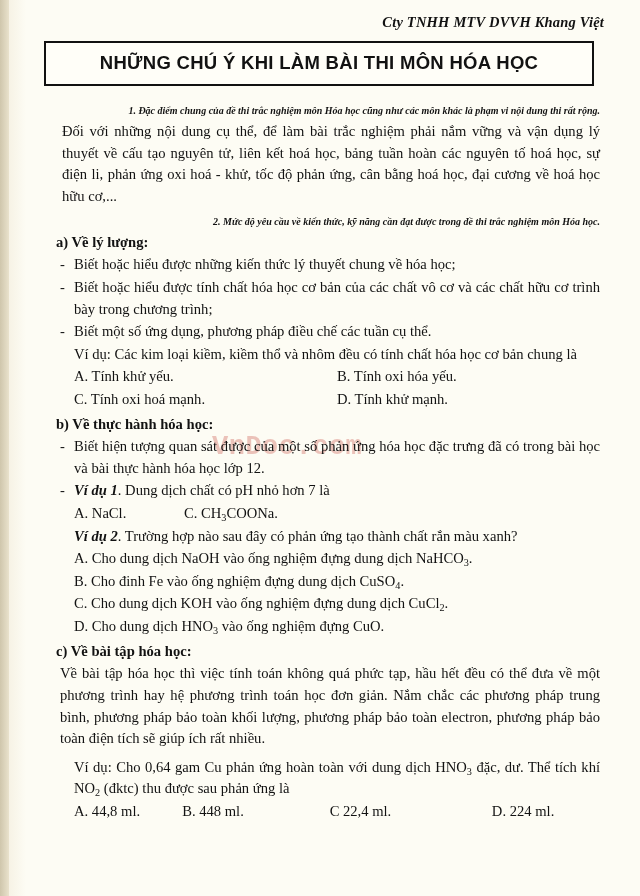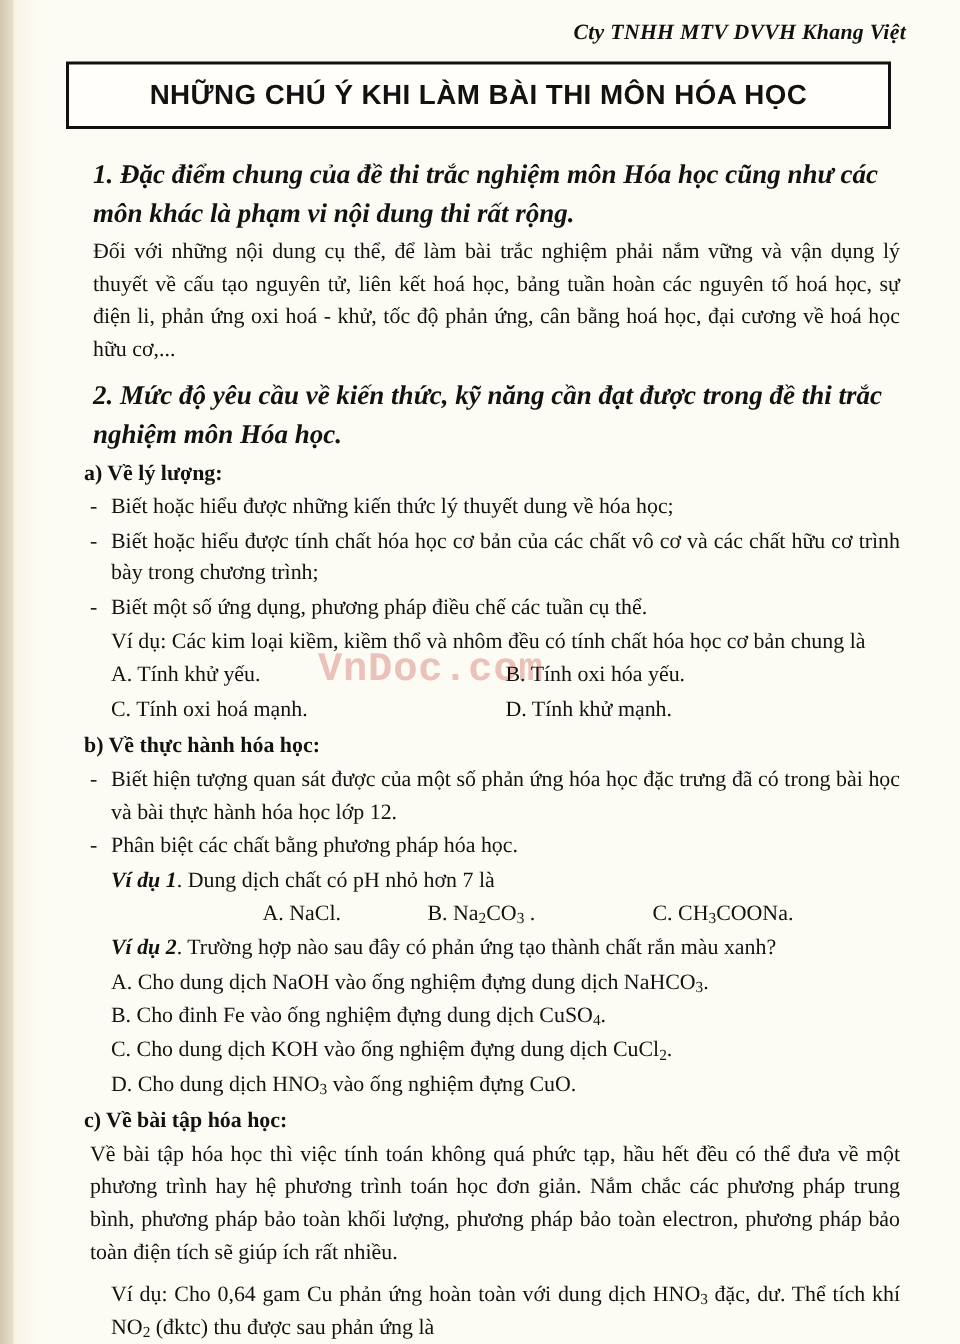--- a/index.html
+++ b/index.html
@@ -63,24 +63,24 @@
     position: relative;
     z-index: 2;
   }
   p {
     margin: 0 0 2px 0;
     text-align: justify;
   }
   .num-head {
     font-weight: bold;
     font-style: italic;
-    font-size: 18px;
+    font-size: 10px;
     line-height: 1.42;
     margin-bottom: 3px;
-    text-align: left;
+    text-align: right;
   }
   .indent-hang {
     padding-left: 24px;
     text-indent: 0;
   }
   .para {
     padding-left: 24px;
     margin-bottom: 7px;
     text-align: justify;
   }
@@ -110,21 +110,20 @@
   .vd .lbl {
   }
   .vd .lbl-b {
     font-style: italic;
     font-weight: bold;
   }
   .opts {
     padding-left: 36px;
     display: flex;
     margin-bottom: 1px;
-    justify-content: flex-end;
   }
   .opts .o { white-space: nowrap; }
   .opts2 .o { width: 50%; }
   .opts4 .o1 { width: 110px; }
   .opts4 .o2 { width: 150px; }
   .opts4 .o3 { width: 165px; }
   .opts4 .o4 { width: 110px; }
   .ans {
     padding-left: 36px;
     margin-bottom: 1px;
@@ -173,47 +172,46 @@
     </p>
 
     <p class="para">Đối với những nội dung cụ thể, để làm bài trắc nghiệm phải nắm vững và vận dụng lý thuyết về cấu tạo nguyên tử, liên kết hoá học, bảng tuần hoàn các nguyên tố hoá học, sự điện li, phản ứng oxi hoá - khử, tốc độ phản ứng, cân bằng hoá học, đại cương về hoá học hữu cơ,...</p>
 
     <p class="num-head indent-hang">
       <span>2.</span>
       <span>Mức độ yêu cầu về kiến thức, kỹ năng cần đạt được trong đề thi trắc nghiệm môn Hóa học.</span>
     </p>
 
     <p class="sub-head">a) Về lý lượng:</p>
-    <p class="dash-item"><span class="dash">-</span><span>Biết hoặc hiểu được những kiến thức lý thuyết dung về hóa học;</span></p>
+    <p class="dash-item"><span class="dash">-</span><span>Biết hoặc hiểu được những kiến thức lý thuyết chung về hóa học;</span></p>
     <p class="dash-item"><span class="dash">-</span><span>Biết hoặc hiểu được tính chất hóa học cơ bản của các chất vô cơ và các chất hữu cơ trình bày trong chương trình;</span></p>
     <p class="dash-item"><span class="dash">-</span><span>Biết một số ứng dụng, phương pháp điều chế các tuần cụ thể.</span></p>
 
     <p class="vd">
       <span class="lbl">Ví dụ:</span>
       <span>Các kim loại kiềm, kiềm thổ và nhôm đều có tính chất hóa học cơ bản chung là</span>
     </p>
     <div class="opts opts2">
       <span class="o">A. Tính khử yếu.</span>
       <span class="o">B. Tính oxi hóa yếu.</span>
     </div>
     <div class="opts opts2">
       <span class="o">C. Tính oxi hoá mạnh.</span>
       <span class="o">D. Tính khử mạnh.</span>
     </div>
 
     <p class="sub-head">b) Về thực hành hóa học:</p>
     <p class="dash-item"><span class="dash">-</span><span>Biết hiện tượng quan sát được của một số phản ứng hóa học đặc trưng đã có trong bài học và bài thực hành hóa học lớp 12.</span></p>
-    <p class="dash-item"><span class="dash">-</span><span>Phân biệt các chất bằng phương pháp hóa học.</span></p>
+    <p class="dash-item"><span class="dash">-</span></p>
 
     <p class="vd">
       <span class="lbl-b">Ví dụ 1</span><span>. Dung dịch chất có pH nhỏ hơn 7 là</span>
     </p>
     <div class="opts opts4">
       <span class="o o1">A. NaCl.</span>
-      <span class="o o2">B. Na<sub>2</sub>CO<sub>3</sub> .</span>
       <span class="o o3">C. CH<sub>3</sub>COONa.</span>
     </div>
 
     <p class="vd">
       <span class="lbl-b">Ví dụ 2</span><span>. Trường hợp nào sau đây có phản ứng tạo thành chất rắn màu xanh?</span>
     </p>
     <p class="ans">A. Cho dung dịch NaOH vào ống nghiệm đựng dung dịch NaHCO<sub>3</sub>.</p>
     <p class="ans">B. Cho đinh Fe vào ống nghiệm đựng dung dịch CuSO<sub>4</sub>.</p>
     <p class="ans">C. Cho dung dịch KOH vào ống nghiệm đựng dung dịch CuCl<sub>2</sub>.</p>
     <p class="ans">D. Cho dung dịch HNO<sub>3</sub> vào ống nghiệm đựng CuO.</p>

